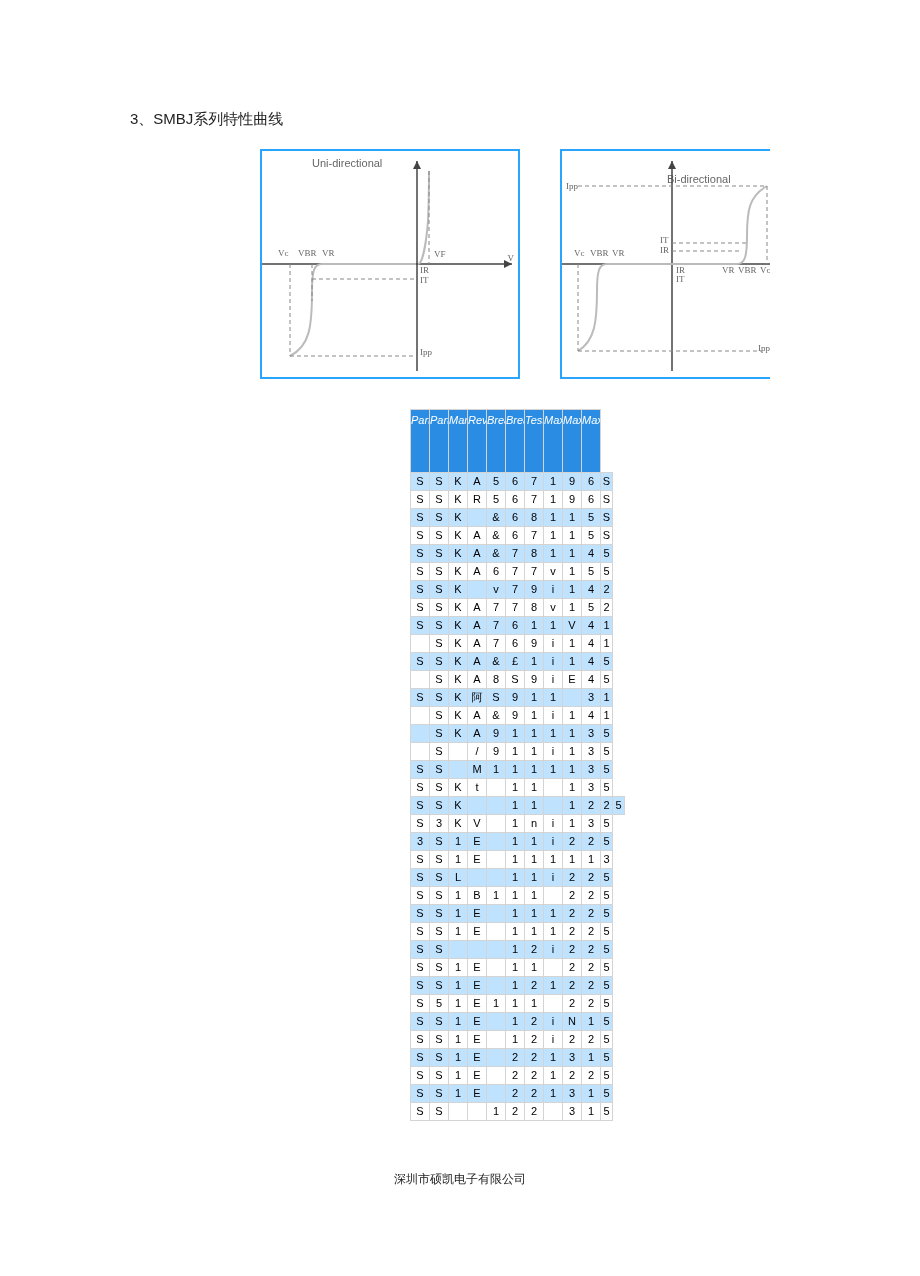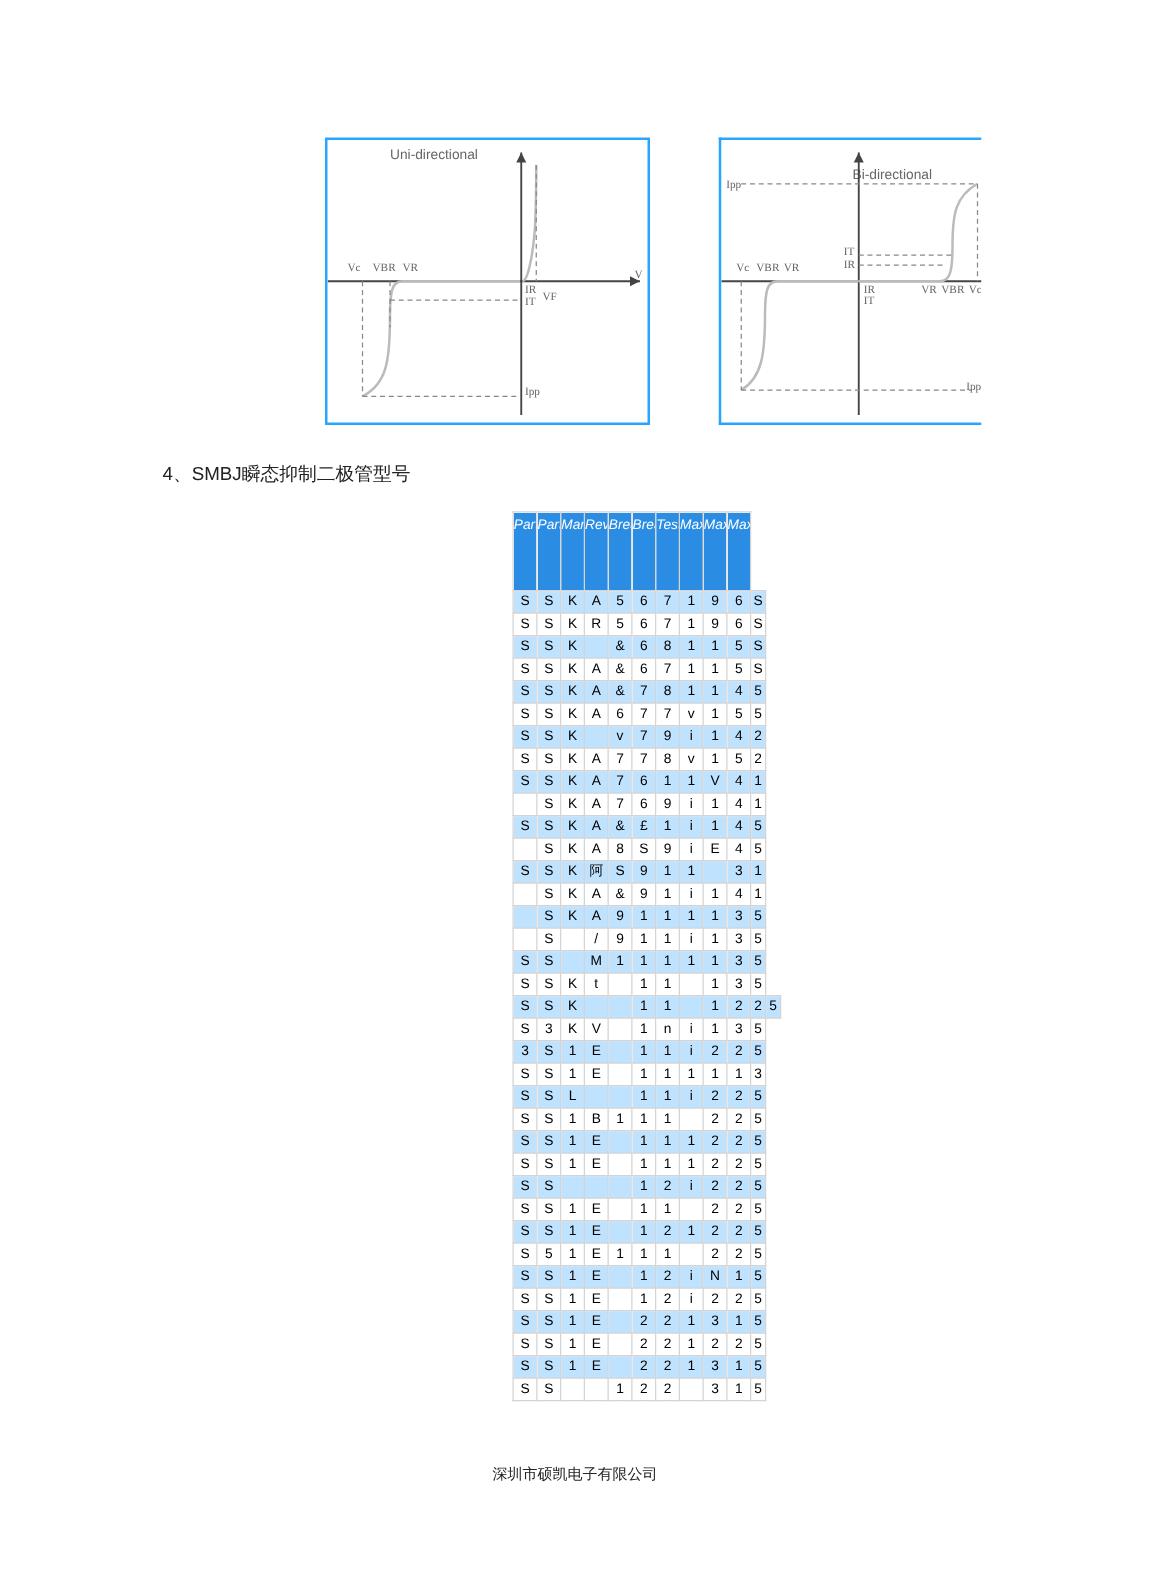--- a/index.html
+++ b/index.html
@@ -1,18 +1,18 @@
 <!DOCTYPE html>
 <html><head>
 <meta charset="utf-8">
 <style>
   body { margin:0; background:#fff; font-family:"Microsoft YaHei","SimSun",Arial,sans-serif; width:920px; }
   .page { padding:110px 130px 30px 130px; position:relative; }
   .heading { font-size:15px; color:#222; margin-bottom:20px; }
-  .charts-row { display:flex; gap:55px; margin-left:130px; margin-bottom:30px; }
+  .charts-row { display:flex; gap:40px; margin-left:130px; margin-bottom:30px; }
   .chart-box { border:2px solid #2aa5ff; width:260px; height:230px; position:relative; box-sizing:border-box; overflow:hidden; }
   .chart-box.second { width:210px; border-right:none; }
   .chart-title { position:absolute; font-size:11px; color:#666; }
   .axis-label { position:absolute; font-size:9px; color:#666; font-family:Liberation Serif, serif; }
   svg.chart-svg { position:absolute; left:0; top:0; }
   .axis { stroke:#444; stroke-width:1.5; fill:none; }
   .curve { stroke:#bbb; stroke-width:2; fill:none; }
   .dash { stroke:#888; stroke-width:1; fill:none; stroke-dasharray:4 3; }
 
   .tbl-wrap { margin-left:280px; }
@@ -21,20 +21,21 @@
   table.part th { background:#2a8de3; color:#fff; font-weight:normal; height:60px; vertical-align:top; font-style:italic; font-size:11px; padding-top:2px; }
   table.part tr.blue td { background:#bfe2ff; }
   table.part tr.white td { background:#fff; }
   .footer { text-align:center; font-size:12px; color:#222; margin-top:50px; font-family:"SimSun",serif; }
 </style>
 </head>
 <body>
 
 <div class="page">
 
+  <div class="heading">3、SMBJ系列特性曲线</div>
 
   <div class="charts-row">
 
     <div class="chart-box">
       <span class="chart-title" style="left:50px;top:6px;">Uni-directional</span>
       <svg class="chart-svg" width="256" height="226">
         <line class="axis" x1="0" y1="113" x2="250" y2="113"></line>
         <polygon points="250,113 242,109 242,117" fill="#444"></polygon>
         <line class="axis" x1="155" y1="10" x2="155" y2="220"></line>
         <polygon points="155,10 151,18 159,18" fill="#444"></polygon>
@@ -46,21 +47,21 @@
         <line class="dash" x1="28" y1="205" x2="154" y2="205"></line>
         <line class="dash" x1="28" y1="113" x2="28" y2="205"></line>
         <line class="dash" x1="50" y1="113" x2="50" y2="150"></line>
         <line class="dash" x1="50" y1="128" x2="154" y2="128"></line>
       </svg>
       <span class="axis-label" style="right:4px;top:102px;">V</span>
       <span class="axis-label" style="left:16px;top:97px;">Vc</span>
       <span class="axis-label" style="left:36px;top:97px;">VBR</span>
       <span class="axis-label" style="left:60px;top:97px;">VR</span>
       <span class="axis-label" style="left:158px;top:114px;">IR</span>
-      <span class="axis-label" style="left:172px;top:120px;text-align:right;">VF</span>
+      <span class="axis-label" style="left:172px;top:98px;text-align:right;">VF</span>
       <span class="axis-label" style="left:158px;top:124px;">IT</span>
       <span class="axis-label" style="left:158px;top:196px;">Ipp</span>
     </div>
 
     <div class="chart-box second">
       <span class="chart-title" style="left:105px;top:22px;">Bi-directional</span>
       <svg class="chart-svg" width="260" height="226">
         <line class="axis" x1="0" y1="113" x2="260" y2="113"></line>
         <line class="axis" x1="110" y1="10" x2="110" y2="220"></line>
         <polygon points="110,10 106,18 114,18" fill="#444"></polygon>
@@ -83,21 +84,20 @@
       <span class="axis-label" style="left:98px;top:94px;">IR</span>
       <span class="axis-label" style="left:114px;top:114px;">IR</span>
       <span class="axis-label" style="left:114px;top:123px;">IT</span>
       <span class="axis-label" style="left:160px;top:114px;">VR</span>
       <span class="axis-label" style="left:176px;top:114px;">VBR</span>
       <span class="axis-label" style="left:198px;top:114px;">Vc</span>
       <span class="axis-label" style="left:196px;top:192px;">Ipp</span>
     </div>
   </div>
 
-  <div class="heading">4、SMBJ瞬态抑制二极管型号</div>
 
   <div class="tbl-wrap">
     <table class="part">
       <thead>
           <tr id="thead-row">
             <th>Part Number Uni</th>
             <th>Part Number Bi</th>
             <th>Marking</th>
             <th>Reverse Stand off Voltage VR</th>
             <th>Breakdown Voltage VBR Min</th>

